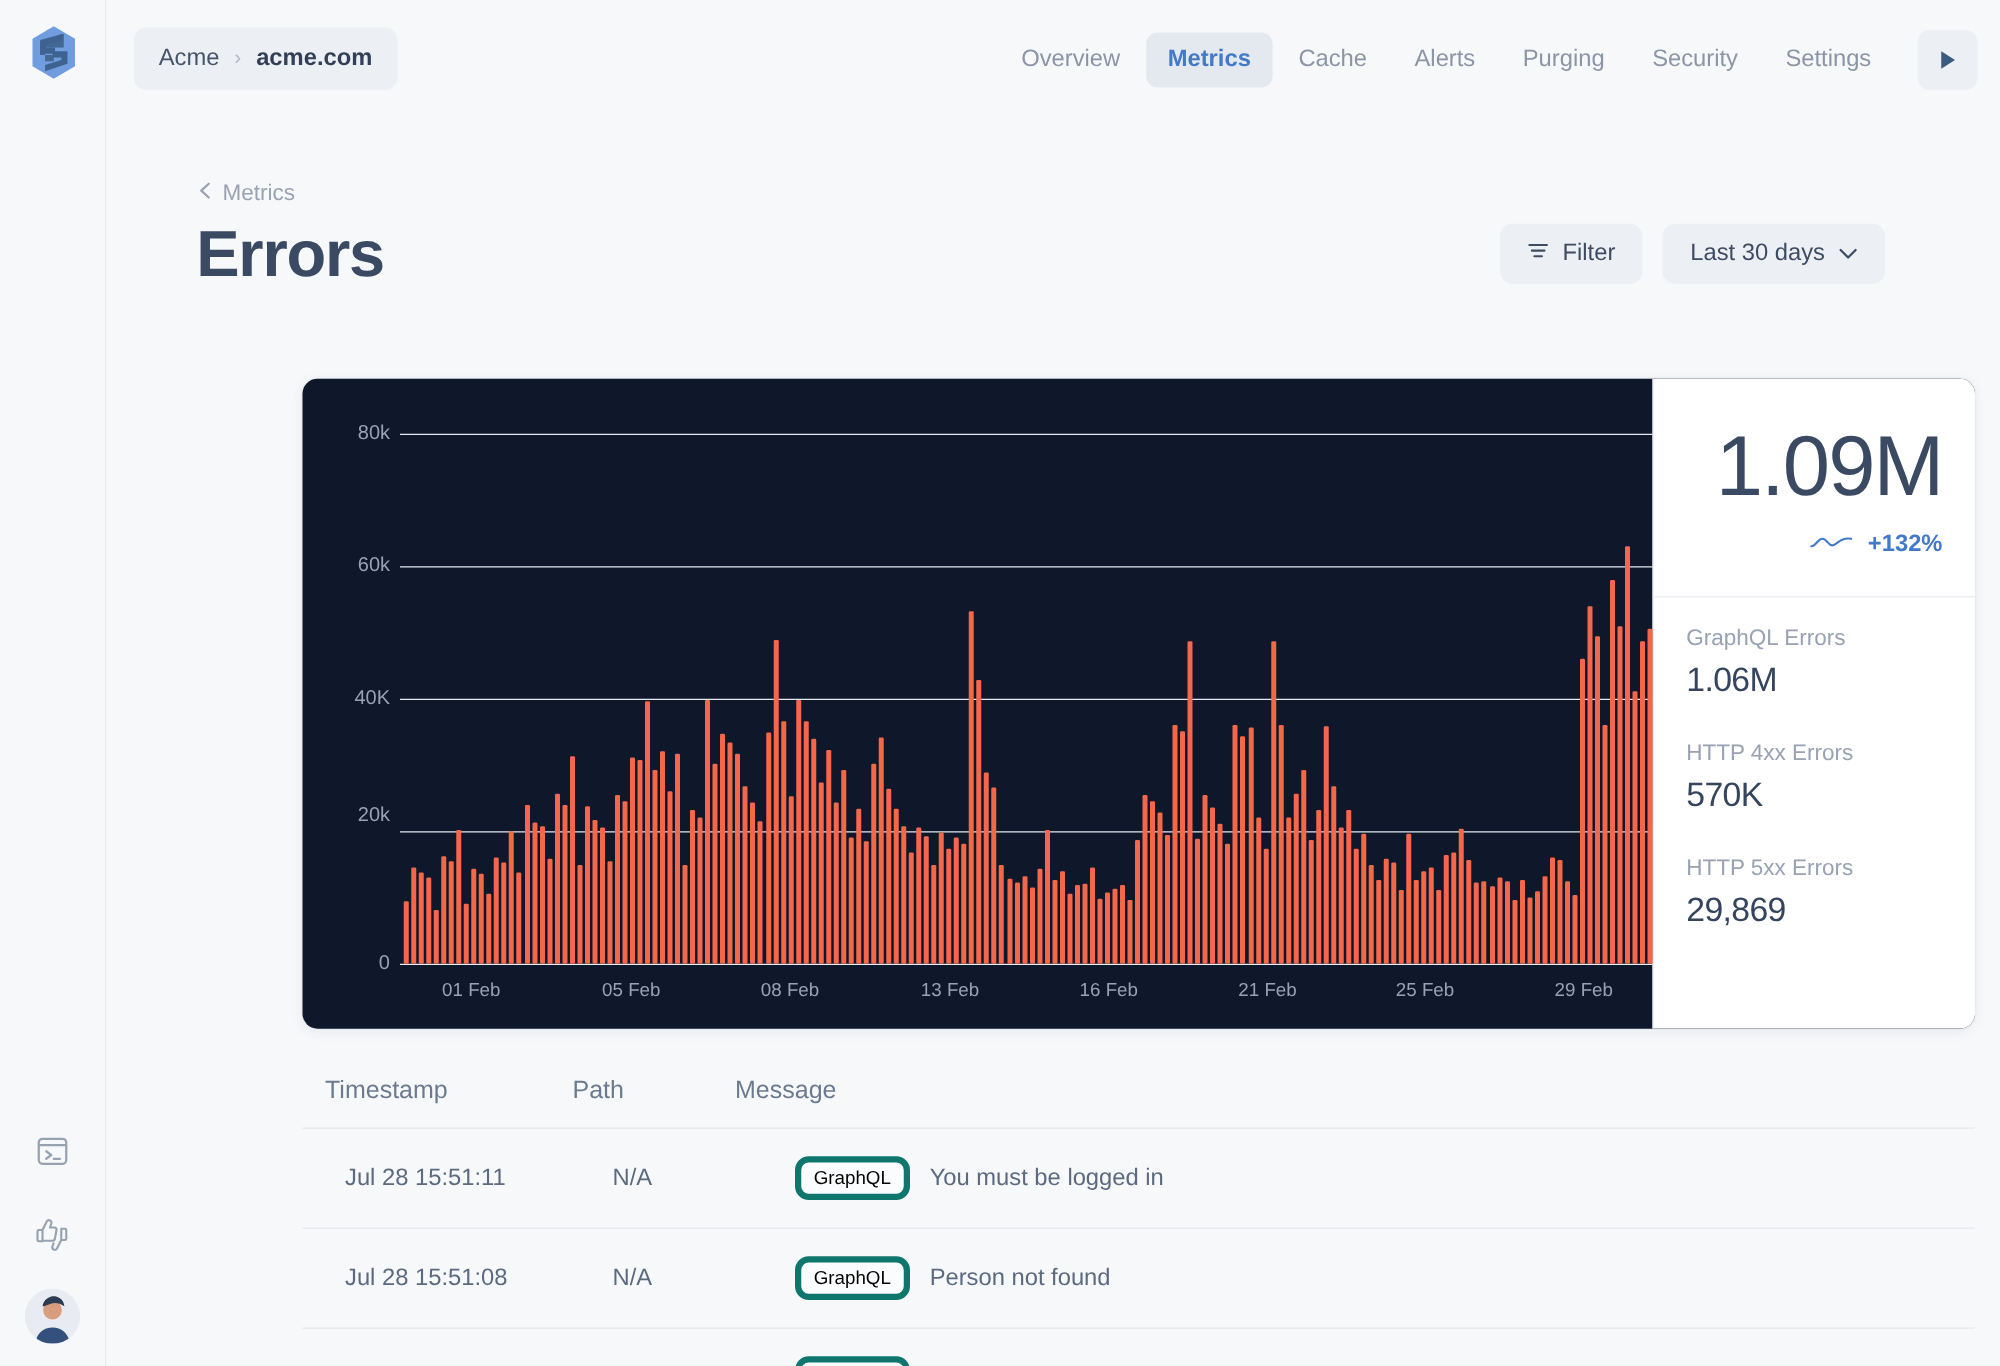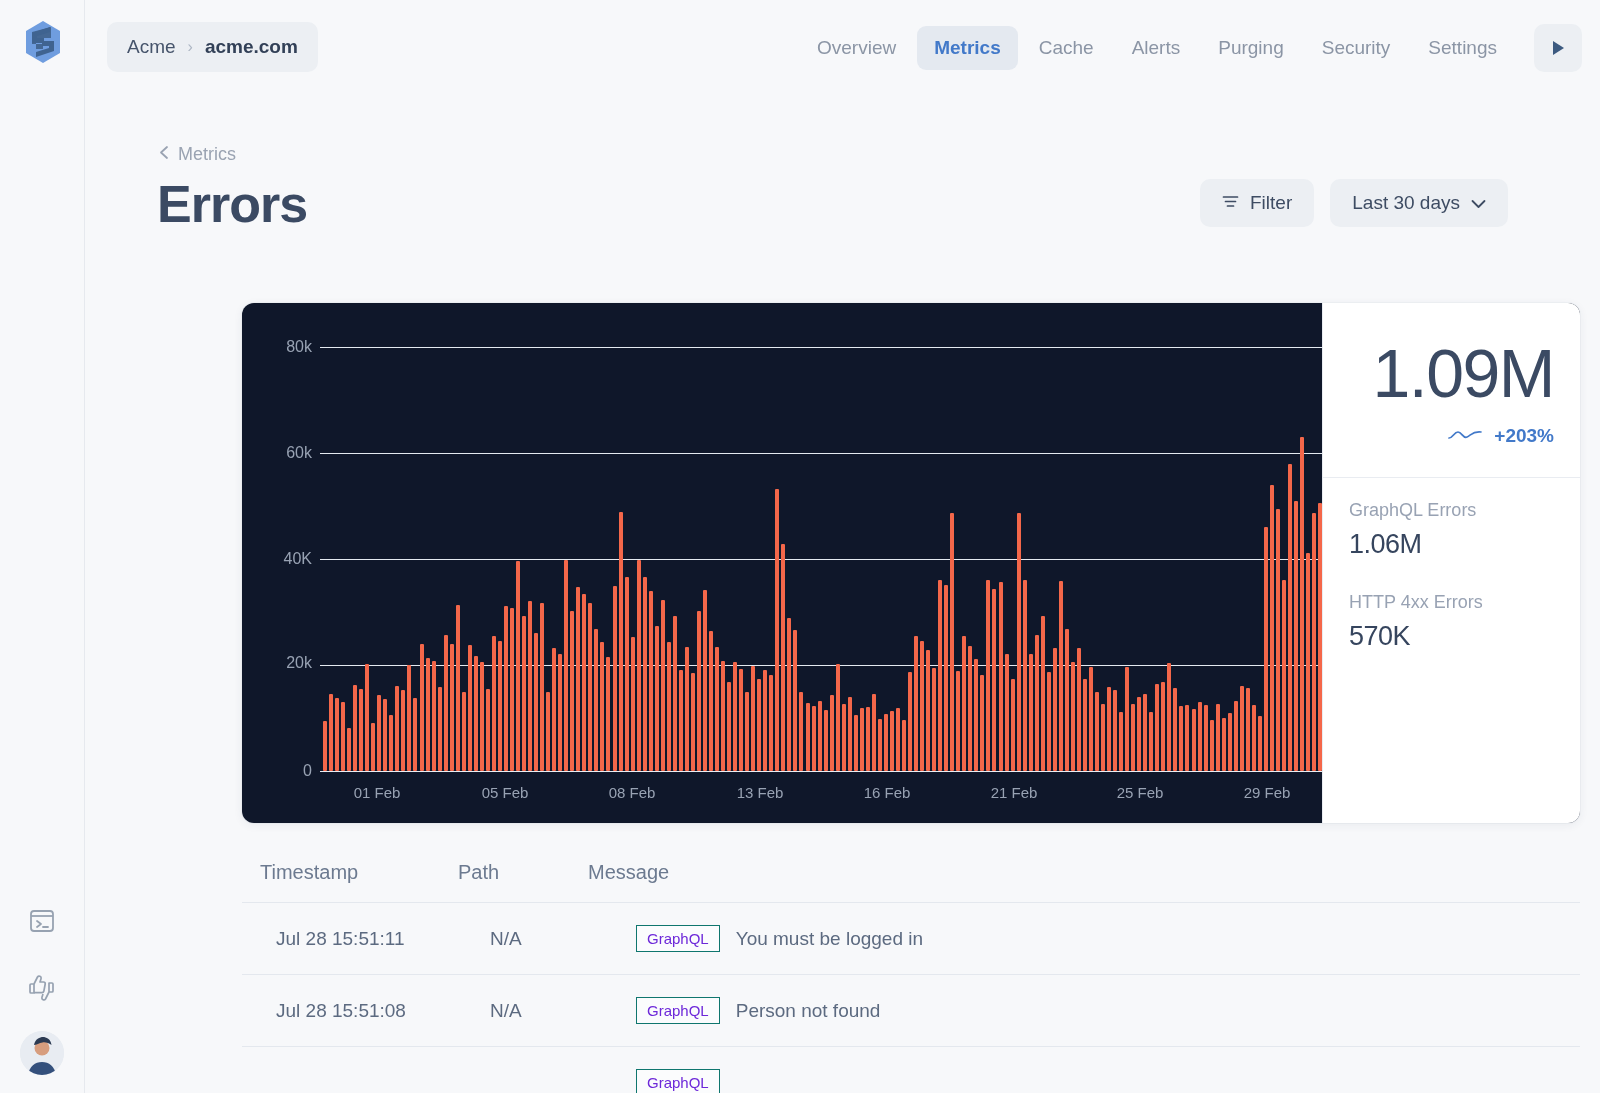--- a/index.html
+++ b/index.html
@@ -124,22 +124,22 @@
   
   .table { position: absolute; left: 157px; top: 765px; width: 1338px; }
   .t-head { display: flex; padding: 0 18px 18px 18px; border-bottom: 1px solid #e4e8ee; }
   .t-row { display: flex; align-items: center; padding: 22px 18px; border-bottom: 1px solid #e4e8ee; min-height: 64px; }
   .col-ts { width: 198px; }
   .col-path { width: 130px; }
   .col-msg { flex: 1; }
   .th { font-size: 20px; color: #6c7a90; }
   .td { font-size: 19px; color: #5c6a80; margin-left: 16px; }
   .badge {
-    display: inline-block; border: 1px solid #0f766e; border-radius: 0;
-    padding: 4px 10px; font-size: 15px; color: #6d28d9; background: #fbfcfd;
+    display: inline-block; border: 5px solid #0f766e; border-radius: 11px;
+    padding: 4px 10px; font-size: 15px; color: #000000; background: #fbfcfd;
     margin-right: 16px; vertical-align: middle;
   }
   .msg-wrap { display: flex; align-items: center; }
 </style>
 </head>
 <body>
 
 <div id="app">
 
   <div class="rail">
@@ -242,21 +242,21 @@
       <div class="chart-pane">
         <div class="plot" id="plot">
 
         <div class="gridline" style="top: 44px;"></div>
             <div class="ytick" style="top: 44px;">80k</div>
             <div class="gridline" style="top: 150px;"></div>
             <div class="ytick" style="top: 150px;">60k</div>
             <div class="gridline" style="top: 256px;"></div>
             <div class="ytick" style="top: 256px;">40K</div>
             <div class="gridline" style="top: 362px;"></div>
-            <div class="ytick" style="top: 360px;">20k</div>
+            <div class="ytick" style="top: 350px;">20k</div>
             <div class="gridline zero" style="top: 468px;"></div>
             <div class="ytick" style="top: 468px;">0</div>
             <div class="bars" style="height: 424px; bottom: 52px;">
               <div class="bar-slot">
                 <div class="bar" style="height: 50.35px; background: rgb(244, 103, 74);"></div>
               </div>
               <div class="bar-slot">
                 <div class="bar" style="height: 77.38px; background: rgb(244, 103, 74);"></div>
               </div>
               <div class="bar-slot">
@@ -765,31 +765,35 @@
 
       <div class="stats-pane">
         <div class="stat-hero">
           <div class="stat-hero-value">1.09M</div>
           <div class="stat-hero-delta">
             <span>
               <svg width="34" height="14" viewBox="0 0 34 14" fill="none" stroke="#4279c9" stroke-width="1.7" stroke-linecap="round">
                 <path d="M1 10 C5 10, 6 4, 10 4 S15 11, 19 9 S25 3, 33 4"></path>
               </svg>
             </span>
-            <span>+203%</span>
+            <span>+132%</span>
           </div>
         </div>
         <div class="stat-row">
           <div class="stat-label">GraphQL Errors</div>
           <div class="stat-value">1.06M</div>
         </div>
         <div class="stat-row">
           <div class="stat-label">HTTP 4xx Errors</div>
           <div class="stat-value">570K</div>
         </div>
+        <div class="stat-row">
+          <div class="stat-label">HTTP 5xx Errors</div>
+          <div class="stat-value">29,869</div>
+        </div>
       </div>
     </div>
 
     <div class="table">
       <div class="t-head">
         <div class="th col-ts">Timestamp</div>
         <div class="th col-path">Path</div>
         <div class="th col-msg">Message</div>
       </div>
 

